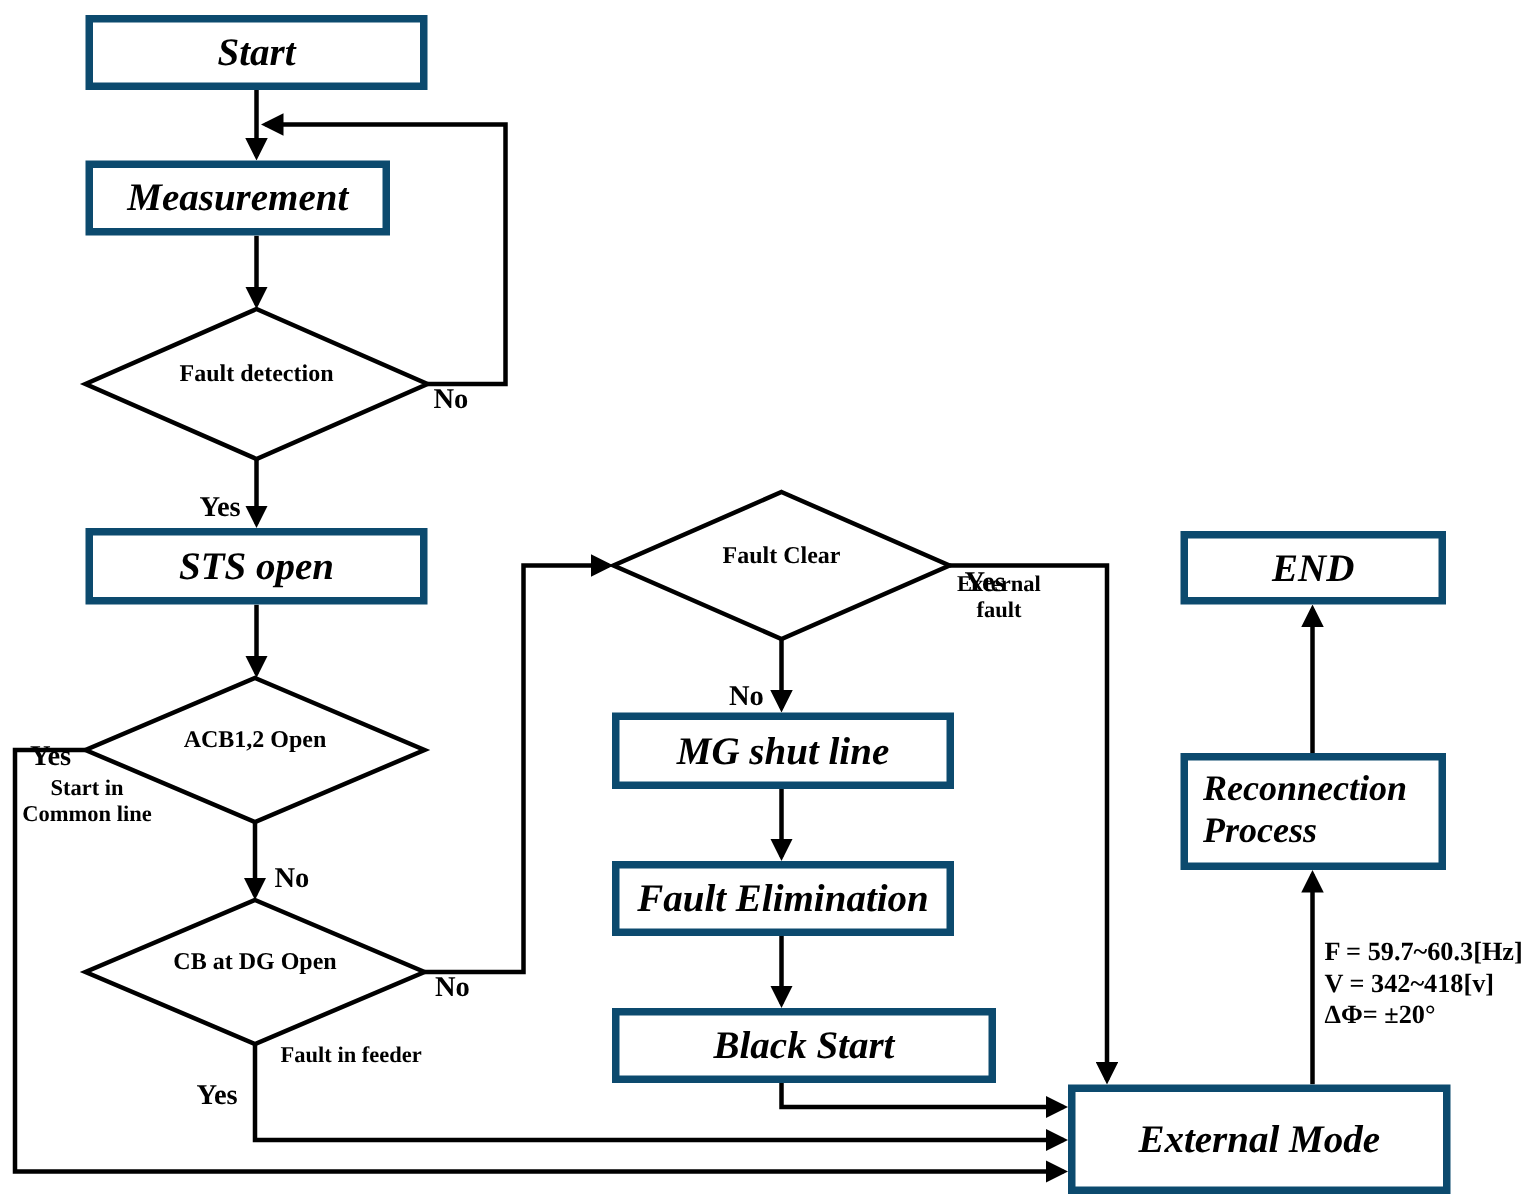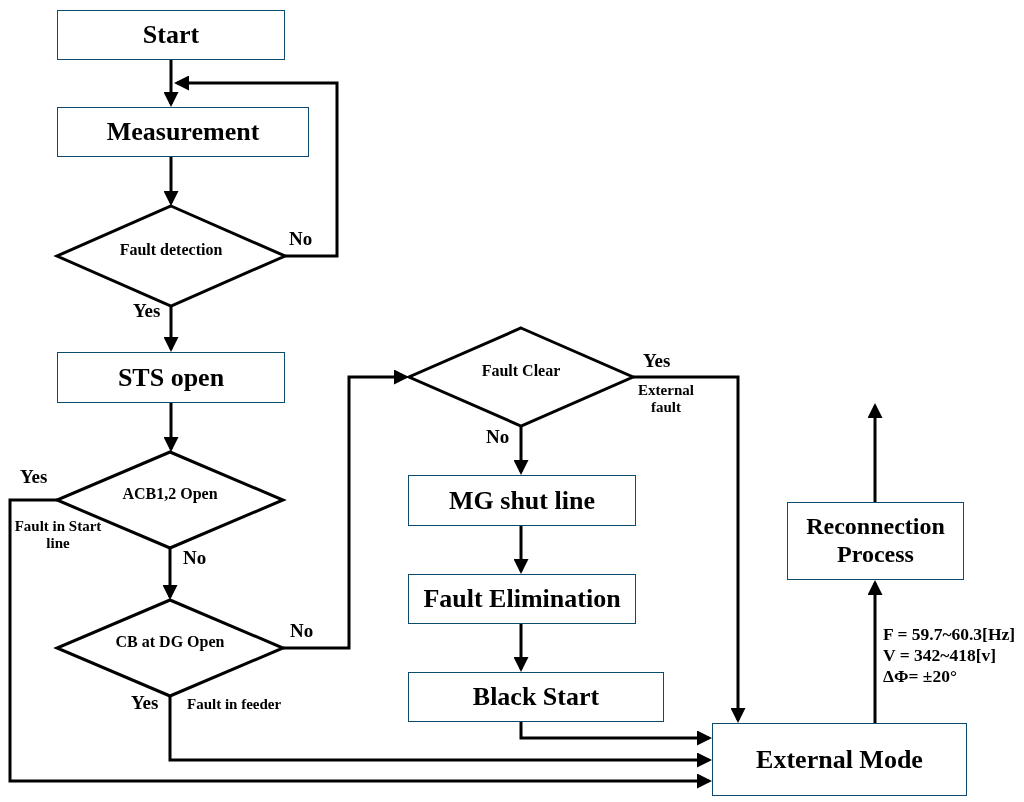--- a/index.html
+++ b/index.html
@@ -18,60 +18,62 @@
   }
   #wires {
     position: absolute;
     left: 0; top: 0;
     width: 1024px;
     height: 802px;
   }
   .pbox {
     position: absolute;
     box-sizing: border-box;
-    border: 1px solid #0c4a6e;
+    border: 5px solid #0c4a6e;
     background: #ffffff;
     display: flex;
     align-items: center;
     justify-content: center;
-    text-align: center;
+    text-align: left;
     font-weight: bold;
     font-size: 26px;
     line-height: 1.15;
+    font-style: italic;
   }
   .dlabel {
     position: absolute;
     text-align: center;
     font-weight: bold;
     font-size: 16px;
     white-space: nowrap;
   }
   .elabel {
     position: absolute;
     font-weight: bold;
     font-size: 19px;
     white-space: nowrap;
+    margin-top: 28px;
   }
   .note {
     position: absolute;
     font-weight: bold;
     font-size: 15px;
     line-height: 1.1;
     text-align: center;
   }
   .anno {
     position: absolute;
     font-weight: bold;
     font-size: 17.5px;
     line-height: 21px;
     white-space: nowrap;
   }
   
   #b-start         { left: 57px;  top: 10px;  width: 228px; height: 50px; }
-  #b-measurement   { left: 57px;  top: 107px; width: 252px; height: 50px; }
+  #b-measurement   { left: 57px;  top: 107px; width: 203px; height: 50px; }
   #b-sts           { left: 57px;  top: 352px; width: 228px; height: 51px; }
   #b-mg            { left: 408px; top: 475px; width: 228px; height: 51px; }
   #b-elim          { left: 408px; top: 574px; width: 228px; height: 50px; }
   #b-black         { left: 408px; top: 672px; width: 256px; height: 50px; }
   #b-islanded      { left: 712px; top: 723px; width: 255px; height: 73px; }
   #b-reconnection  { left: 787px; top: 502px; width: 177px; height: 78px; font-size: 24px; padding: 12px 10px; }
   #b-end           { left: 787px; top: 354px; width: 177px; height: 49px; }
   
   #dl-fault-detection { left: 57px;  top: 241px; width: 228px; }
   #dl-acb             { left: 57px;  top: 485px; width: 226px; }
@@ -132,36 +134,37 @@
   </svg>
 
   <div class="pbox" id="b-start">Start</div>
   <div class="pbox" id="b-measurement">Measurement</div>
   <div class="pbox" id="b-sts">STS open</div>
   <div class="pbox" id="b-mg">MG shut line</div>
   <div class="pbox" id="b-elim">Fault Elimination</div>
   <div class="pbox" id="b-black">Black Start</div>
   <div class="pbox" id="b-islanded">External Mode</div>
   <div class="pbox" id="b-reconnection">Reconnection Process</div>
+  <div class="pbox" id="b-end">END</div>
 
   <div class="dlabel" id="dl-fault-detection">Fault detection</div>
   <div class="dlabel" id="dl-acb">ACB1,2 Open</div>
   <div class="dlabel" id="dl-cb">CB at DG Open</div>
   <div class="dlabel" id="dl-fault-clear">Fault Clear</div>
 
   <div class="elabel" id="el-fd-no">No</div>
   <div class="elabel" id="el-fd-yes">Yes</div>
   <div class="elabel" id="el-acb-yes">Yes</div>
   <div class="elabel" id="el-acb-no">No</div>
   <div class="elabel" id="el-cb-no">No</div>
   <div class="elabel" id="el-cb-yes">Yes</div>
   <div class="elabel" id="el-fc-yes">Yes</div>
   <div class="elabel" id="el-fc-no">No</div>
 
-  <div class="note" id="nt-acb">Fault in Start line</div>
+  <div class="note" id="nt-acb">Start in Common line</div>
   <div class="note" id="nt-cb">Fault in feeder</div>
   <div class="note" id="nt-fc">External fault</div>
 
   <div class="anno" id="anno-block">
     <div>F = 59.7~60.3[Hz]</div>
     <div>V = 342~418[v]</div>
     <div>ΔΦ= ±20°</div>
   </div>
 
 </div>

